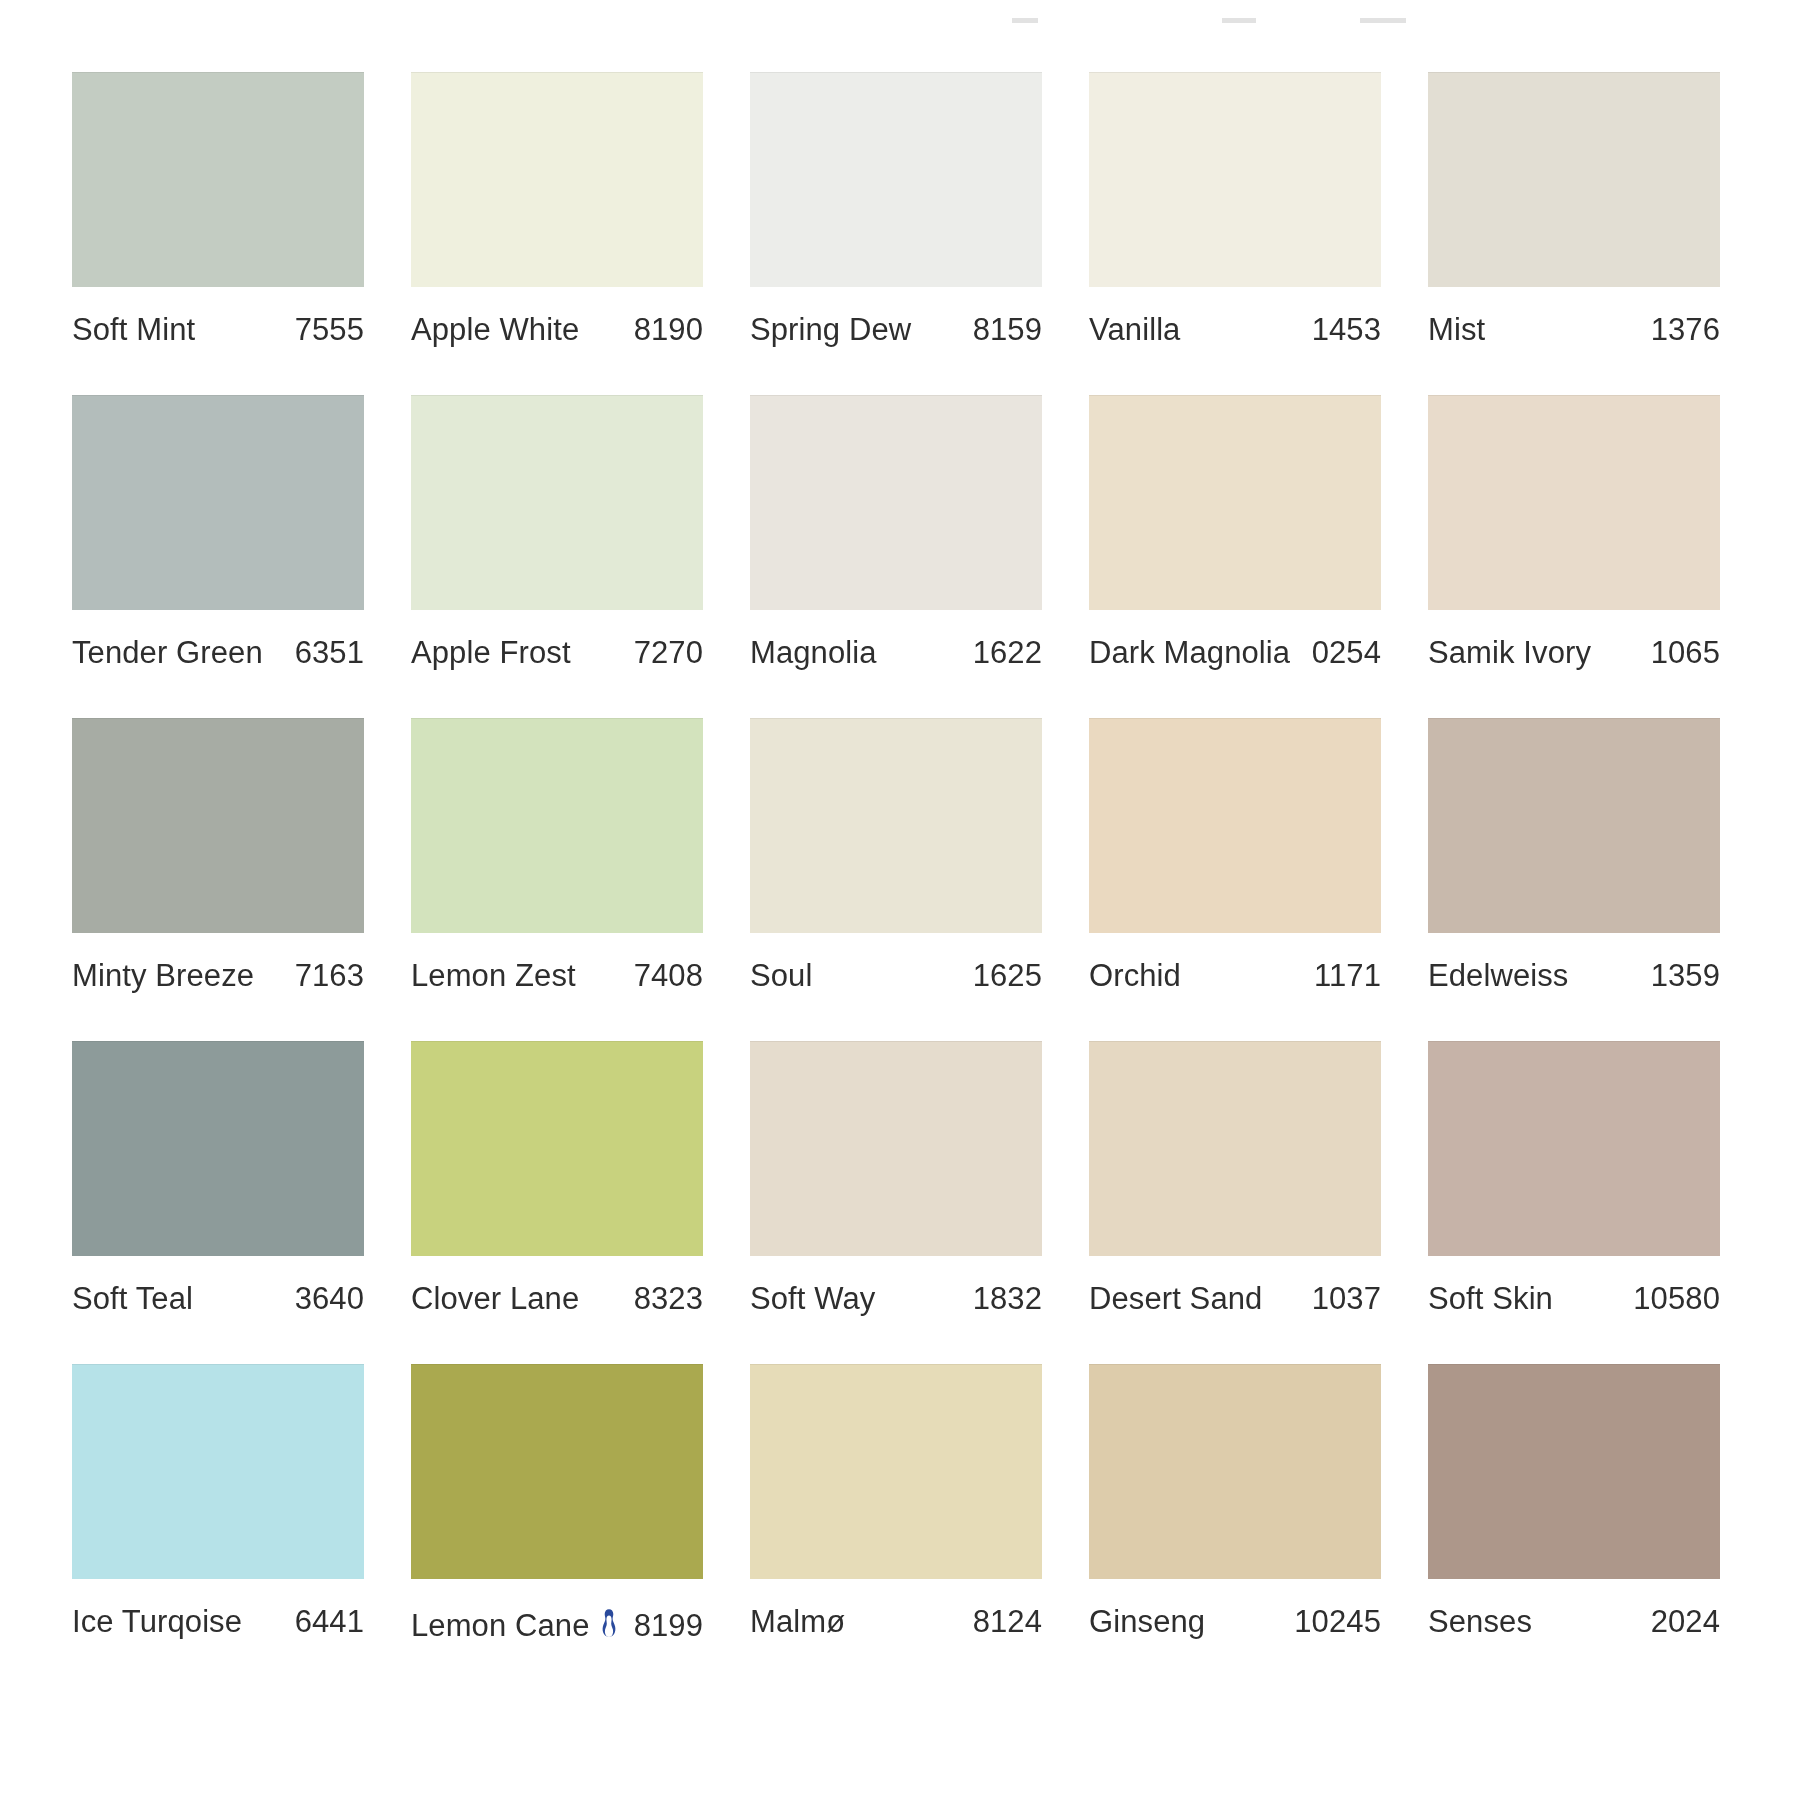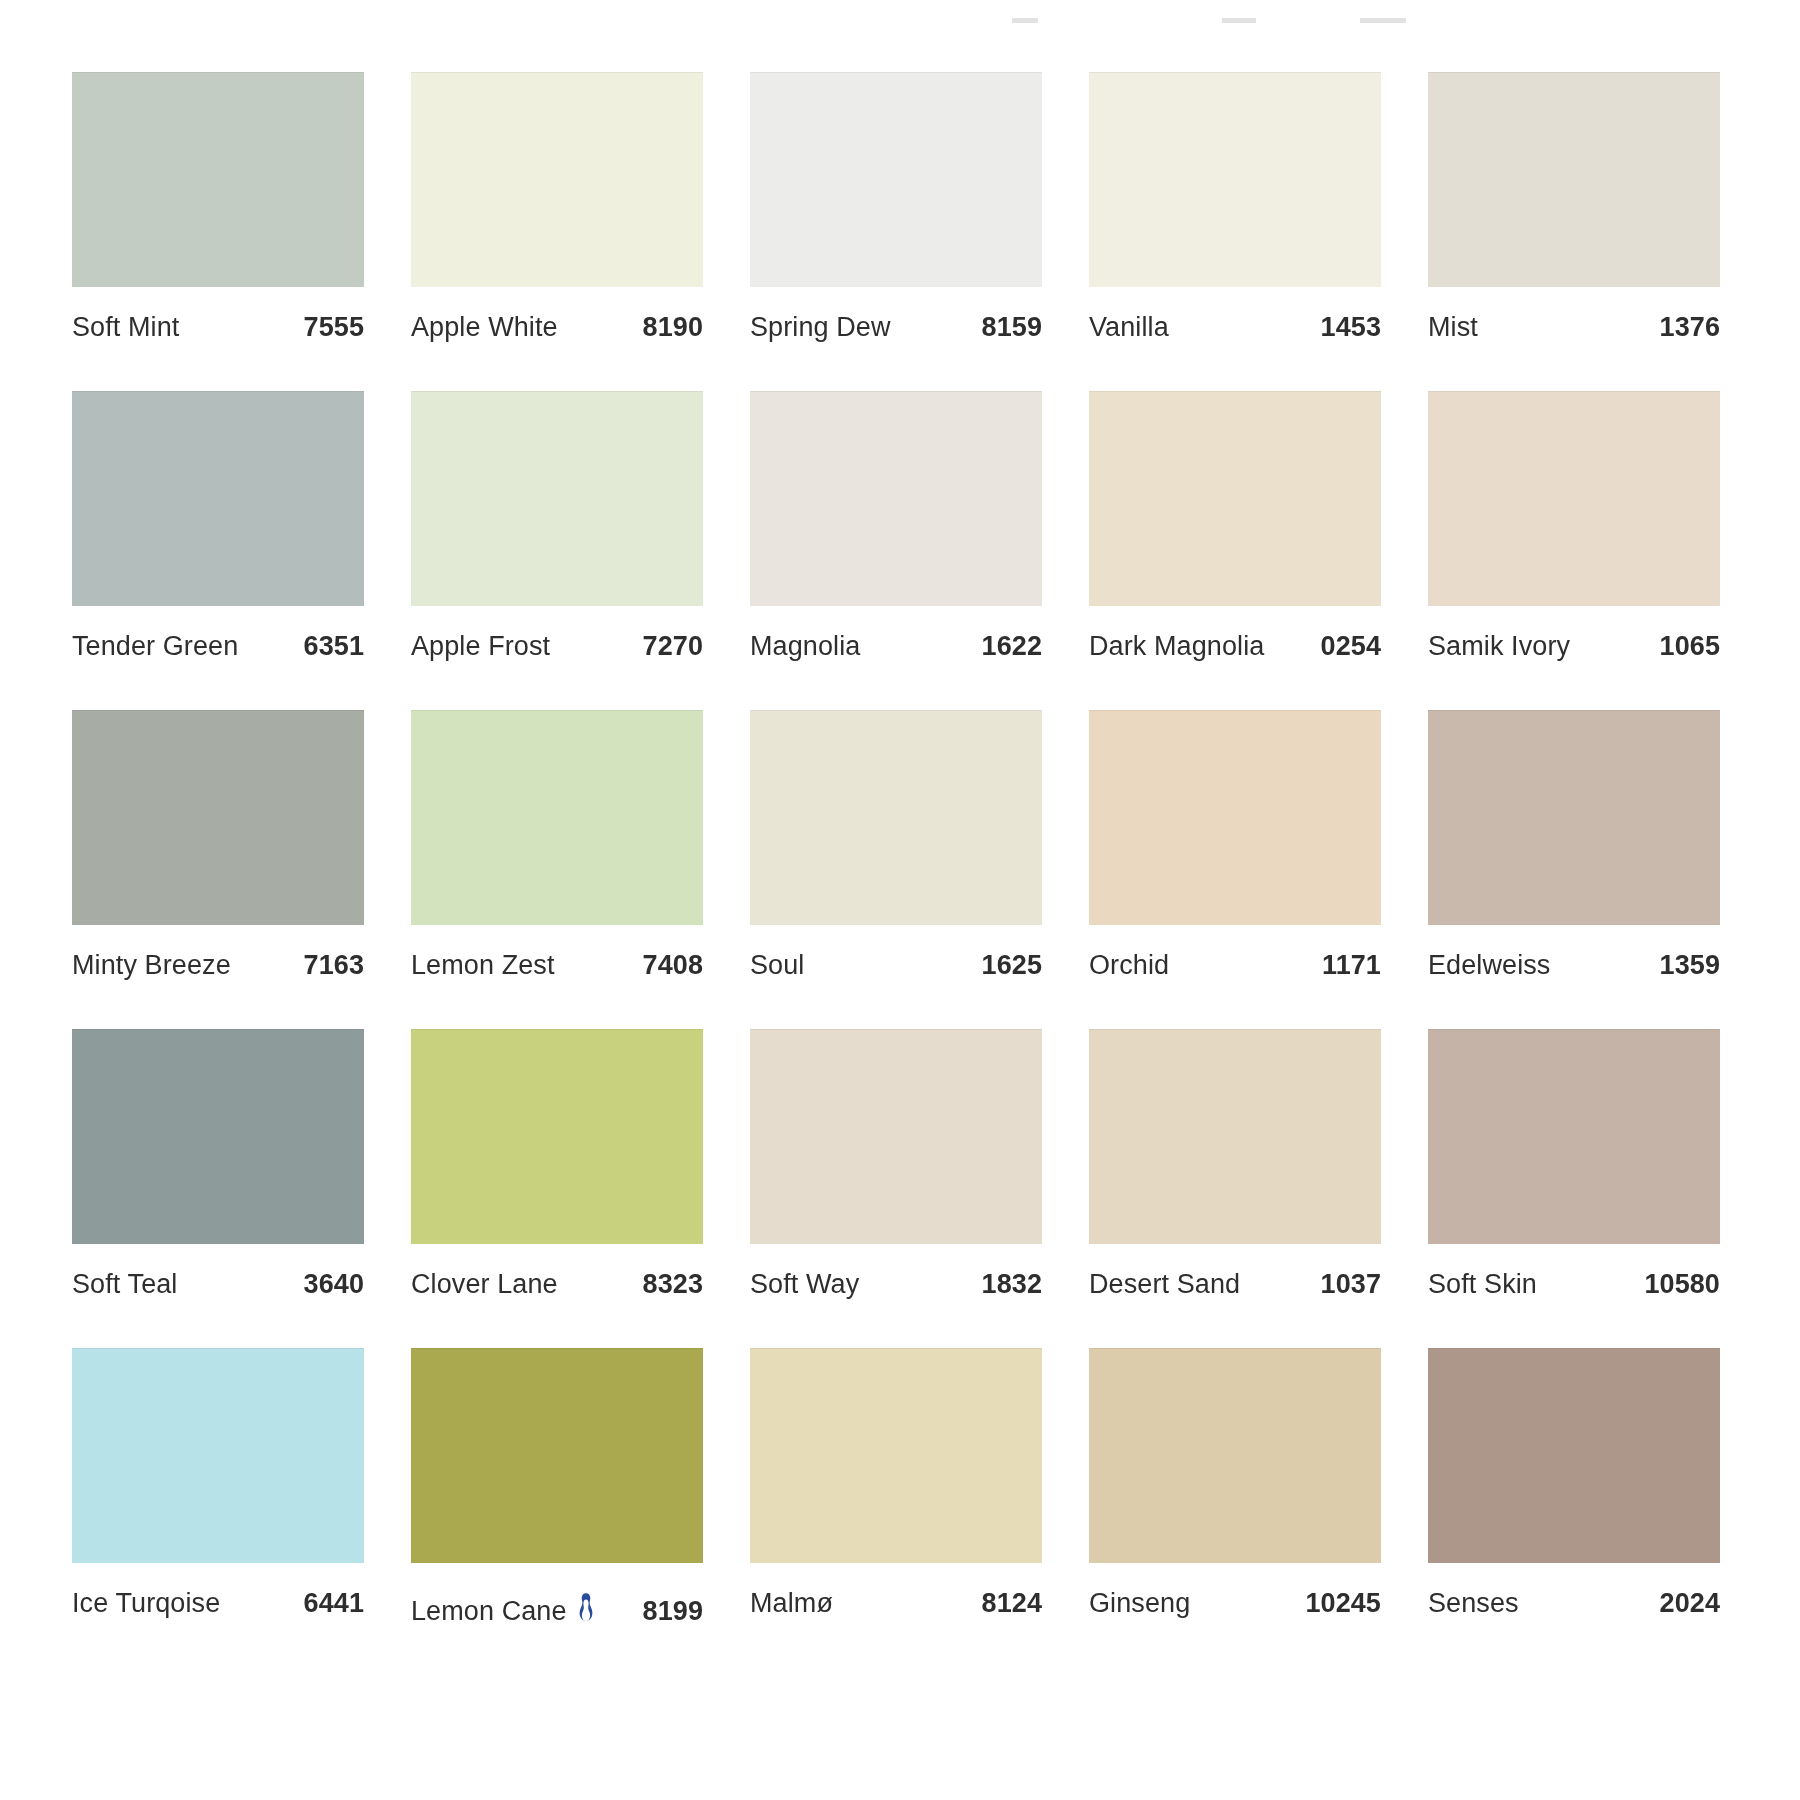--- a/index.html
+++ b/index.html
@@ -63,40 +63,40 @@
     display: block;
     box-shadow: inset 0 1px 0 rgba(0,0,0,0.055);
   }
 
   .swatch-caption {
     display: flex;
     align-items: baseline;
     justify-content: space-between;
     width: 292px;
     margin-top: 27px;
-    font-size: 27px;
+    font-size: 31px;
     line-height: 1;
     color: #2e2e2e;
     letter-spacing: .1px;
   }
 
   .swatch-name-wrap {
     display: flex;
     align-items: baseline;
     gap: 9px;
     white-space: nowrap;
   }
 
   .swatch-name {
     font-weight: 400;
     color: #2e2e2e;
   }
 
   .swatch-code {
-    font-weight: 700;
+    font-weight: 400;
     color: #2e2e2e;
     white-space: nowrap;
   }
 
   .brand-mark {
     position: relative;
     top: 2px;
     display: inline-block;
     width: 20px;
     height: 30px;

